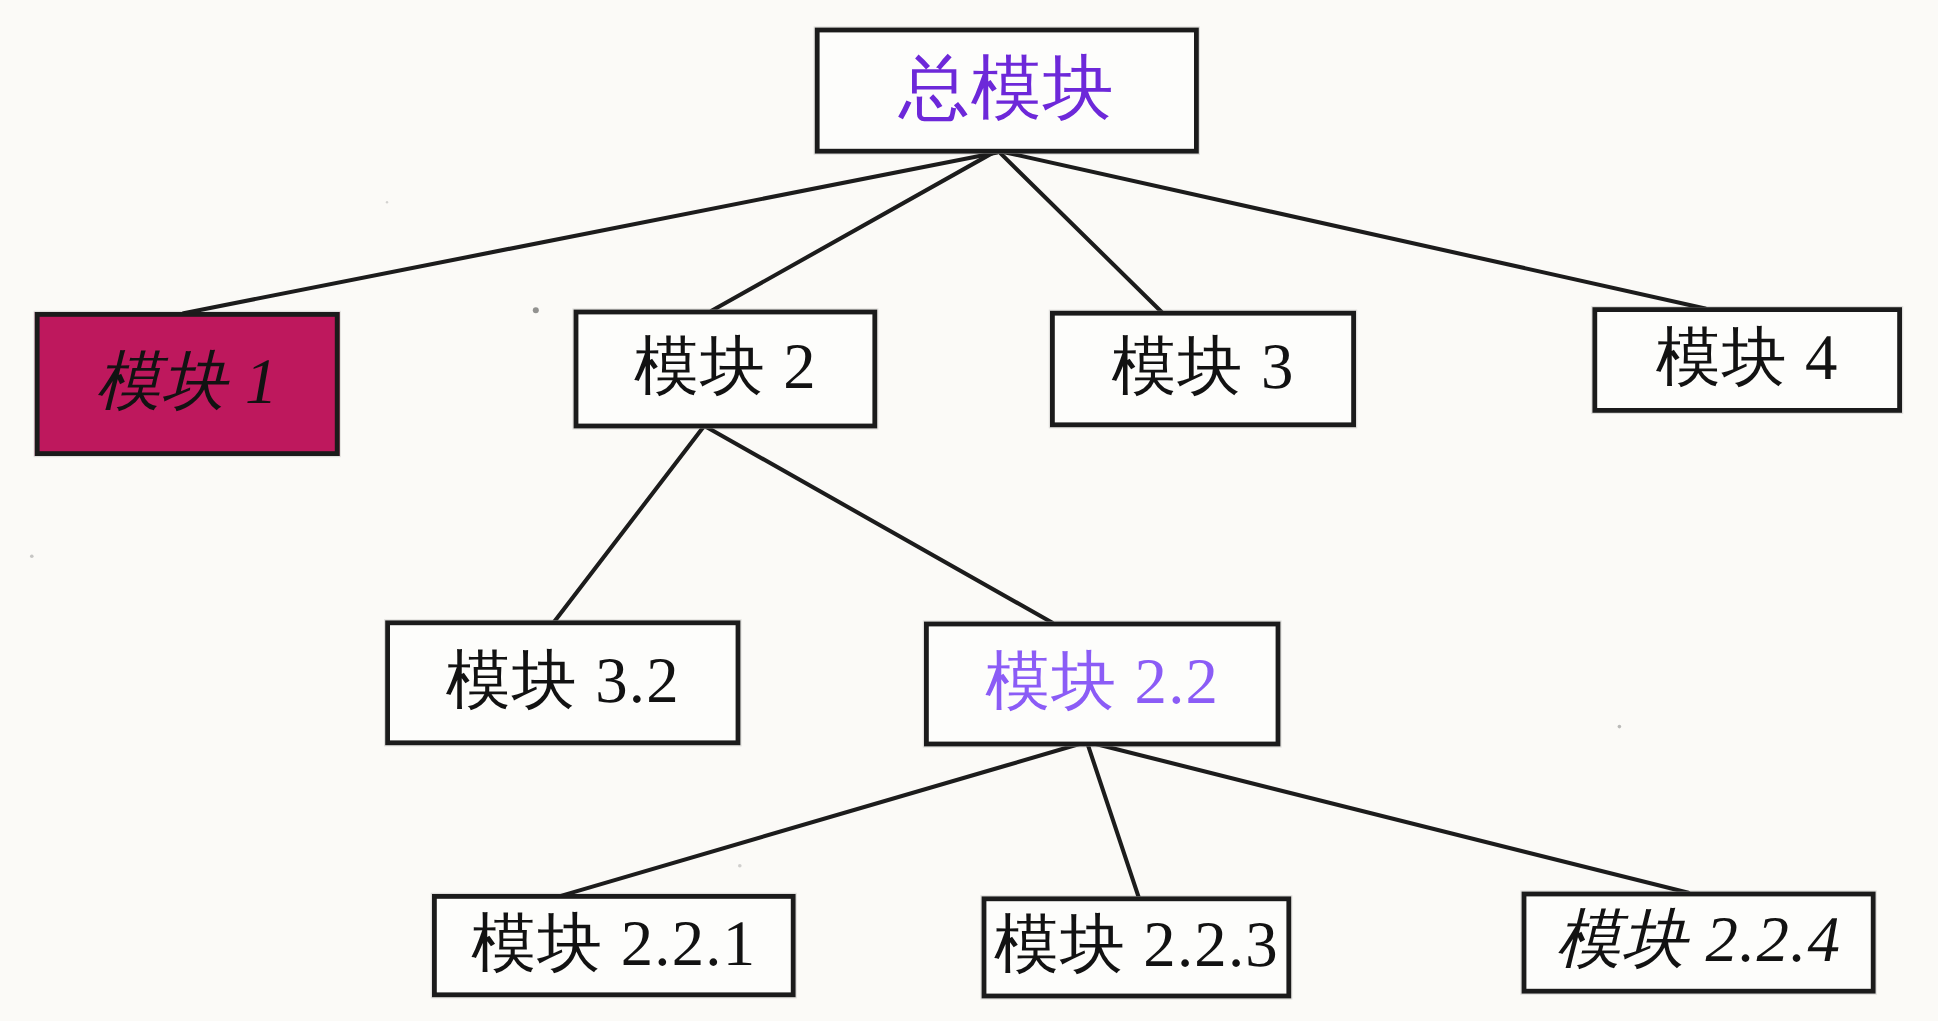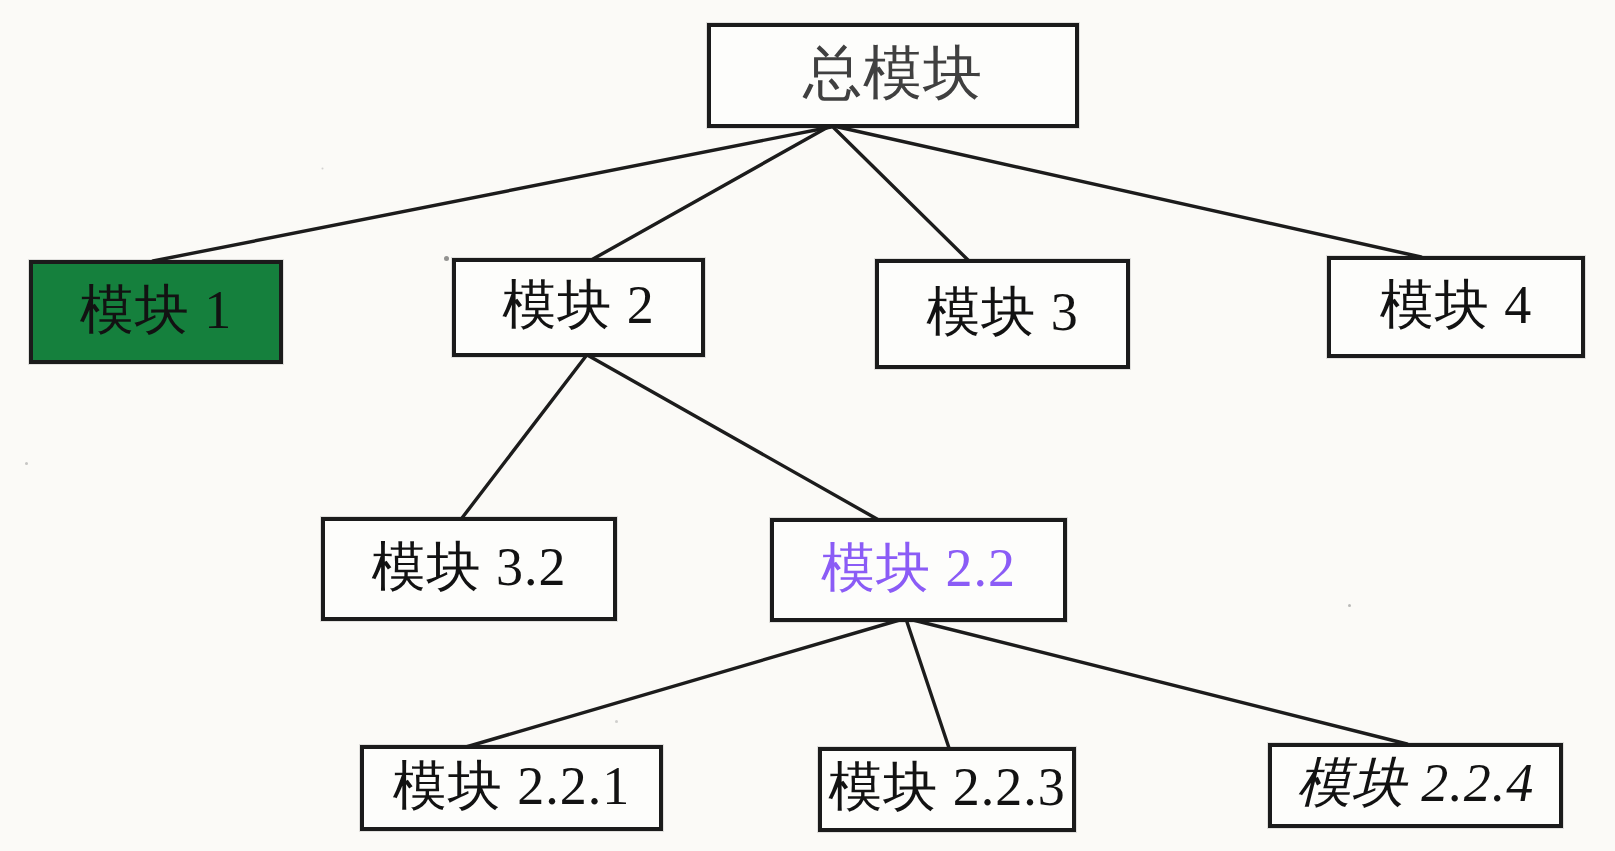--- a/index.html
+++ b/index.html
@@ -68,33 +68,33 @@
       <line x1="828" y1="127" x2="593" y2="259" stroke="#1c1c1c" stroke-width="3.4" stroke-linecap="round"></line>
       <line x1="833" y1="127" x2="968" y2="260" stroke="#1c1c1c" stroke-width="3.4" stroke-linecap="round"></line>
       <line x1="838" y1="127" x2="1421" y2="257" stroke="#1c1c1c" stroke-width="3.4" stroke-linecap="round"></line>
       <line x1="586" y1="356" x2="462" y2="518" stroke="#1c1c1c" stroke-width="3.4" stroke-linecap="round"></line>
       <line x1="589" y1="356" x2="877" y2="519" stroke="#1c1c1c" stroke-width="3.4" stroke-linecap="round"></line>
       <line x1="903" y1="619" x2="466" y2="747" stroke="#1c1c1c" stroke-width="3.4" stroke-linecap="round"></line>
       <line x1="906" y1="619" x2="949" y2="748" stroke="#1c1c1c" stroke-width="3.4" stroke-linecap="round"></line>
       <line x1="909" y1="619" x2="1407" y2="744" stroke="#1c1c1c" stroke-width="3.4" stroke-linecap="round"></line>
     </svg>
   <div>
-      <div class="node node-root" style="left: 679px; top: 23px; width: 372px; height: 105px; background: rgb(253, 253, 251); border-color: rgb(27, 27, 27); color: #404040; margin-left: 28px;">
+      <div class="node node-root" style="left: 679px; top: 23px; width: 320px; height: 105px; background: rgb(253, 253, 251); border-color: rgb(27, 27, 27); color: #6d28d9;">
         <span>总模块</span>
       </div>
-      <div class="node node-m1" style="left: 29px; top: 260px; width: 254px; height: 104px; background: #15803d; border-color: rgb(27, 27, 27); color: rgb(18, 18, 18);">
+      <div class="node node-m1" style="left: 29px; top: 260px; width: 254px; height: 120px; background: #be185d; border-color: rgb(27, 27, 27); color: rgb(18, 18, 18); font-style: italic;">
         <span>模块 1</span>
       </div>
-      <div class="node node-m2" style="left: 452px; top: 258px; width: 253px; height: 99px; background: rgb(253, 253, 251); border-color: rgb(27, 27, 27); color: rgb(18, 18, 18);">
+      <div class="node node-m2" style="left: 478px; top: 258px; width: 253px; height: 99px; background: rgb(253, 253, 251); border-color: rgb(27, 27, 27); color: rgb(18, 18, 18);">
         <span>模块 2</span>
       </div>
-      <div class="node node-m3" style="left: 875px; top: 259px; width: 255px; height: 110px; background: rgb(253, 253, 251); border-color: rgb(27, 27, 27); color: rgb(18, 18, 18);">
+      <div class="node node-m3" style="left: 875px; top: 259px; width: 255px; height: 97px; background: rgb(253, 253, 251); border-color: rgb(27, 27, 27); color: rgb(18, 18, 18);">
         <span>模块 3</span>
       </div>
-      <div class="node node-m4" style="left: 1327px; top: 256px; width: 258px; height: 102px; background: rgb(253, 253, 251); border-color: rgb(27, 27, 27); color: rgb(18, 18, 18);">
+      <div class="node node-m4" style="left: 1327px; top: 256px; width: 258px; height: 88px; background: rgb(253, 253, 251); border-color: rgb(27, 27, 27); color: rgb(18, 18, 18);">
         <span>模块 4</span>
       </div>
       <div class="node node-m2-1" style="left: 321px; top: 517px; width: 296px; height: 104px; background: rgb(253, 253, 251); border-color: rgb(27, 27, 27); color: rgb(18, 18, 18);">
         <span>模块 3.2</span>
       </div>
       <div class="node node-m2-2" style="left: 770px; top: 518px; width: 297px; height: 104px; background: rgb(253, 253, 251); border-color: rgb(27, 27, 27); color: #8b5cf6;">
         <span>模块 2.2</span>
       </div>
       <div class="node node-m2-2-1" style="left: 360px; top: 745px; width: 303px; height: 86px; background: rgb(253, 253, 251); border-color: rgb(27, 27, 27); color: rgb(18, 18, 18);">
         <span>模块 2.2.1</span>

